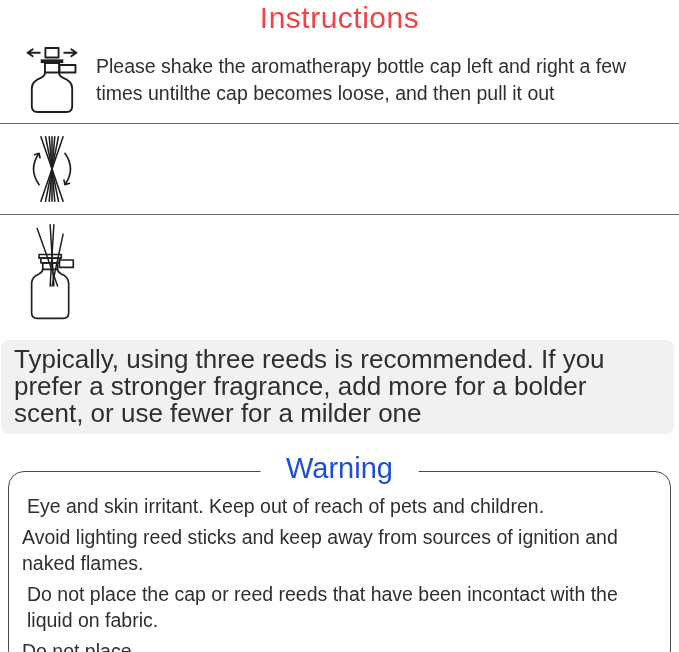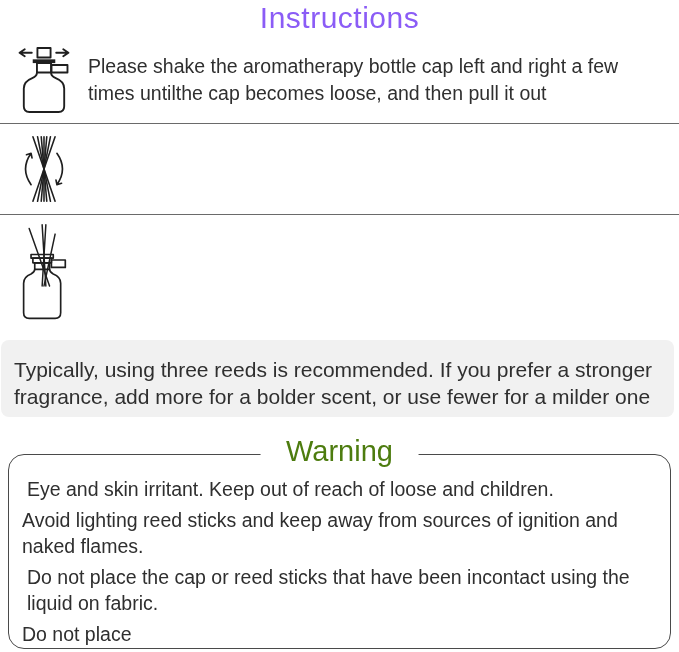--- a/index.html
+++ b/index.html
@@ -16,25 +16,26 @@
     color:var(--text);
     overflow:hidden;
   }
   .page-title{
     margin:0;
     padding-top:1px;
     text-align:center;
     font-size:30px;
     font-weight:500;
     letter-spacing:0.5px;
-    color:#8b5cf6;
+    color:#ef4444;
   }
   .instr-row{
     display:flex;
     align-items:center;
+    margin-left:8px;
   }
   .icon-cell{
     flex:0 0 88px;
     display:flex;
     justify-content:center;
     align-items:center;
   }
   .text-cell{
     flex:1;
     max-width:578px;
@@ -47,42 +48,42 @@
   .row-3{padding:8px 0 8px 0;}
   .divider{
     border:none;
     border-top:1.4px solid var(--divider);
     margin:0;
   }
   .note-box{
     background:var(--note-background);
     border-radius:8px;
     margin:9px 5px 0 1px;
-    padding:16px 13px 7px 13px;
-    font-size:21px;
+    padding:6px 13px 7px 13px;
+    font-size:26px;
     line-height:27px;
   }
   .warning-box{
     position:relative;
     margin:37px 8px 0 8px;
     border:1.6px solid var(--warning-border);
     border-radius:16px;
     padding:21px 10px 4px 13px;
     height:168px;
   }
   .warning-title{
     position:absolute;
     top:-20px;
     left:50%;
     transform:translateX(-50%);
     background:#ffffff;
     padding:0 26px;
     font-size:29px;
     font-weight:500;
-    color:#4d7c0f;
+    color:#1d4ed8;
     white-space:nowrap;
   }
   .warning-box p{
     margin:0 0 5px 0;
     font-size:19.5px;
     line-height:26px;
     max-width:640px;
   }
   .w-item-0{padding-left:5px;}
   svg{display:block;}
@@ -147,17 +148,17 @@
       <rect x="19" y="43" width="16" height="7" stroke-width="1.8"></rect>
       <path d="M19 50 q0 3 -4 5 q-8 3 -8 10 v32 q0 6 6 6 h28 q6 0 6 -6 v-32 q0 -7 -8 -10 q-4 -2 -4 -5" stroke-width="1.8"></path>
     </svg>
   </div>
 </div>
 
 <div class="note-box">Typically, using three reeds is recommended. If you prefer a stronger fragrance, add more for a bolder scent, or use fewer for a milder one</div>
 
 <div class="warning-box">
   <div class="warning-title">Warning</div>
-  <p class="w-item-0">Eye and skin irritant. Keep out of reach of loose and children.</p>
+  <p class="w-item-0">Eye and skin irritant. Keep out of reach of pets and children.</p>
   <p>Avoid lighting reed sticks and keep away from sources of ignition and naked flames.</p>
-  <p class="w-item-0">Do not place the cap or reed sticks that have been incontact using the liquid on fabric.</p>
+  <p class="w-item-0">Do not place the cap or reed reeds that have been incontact with the liquid on fabric.</p>
   <p>Do not place</p>
 </div>
 
 </body></html>

